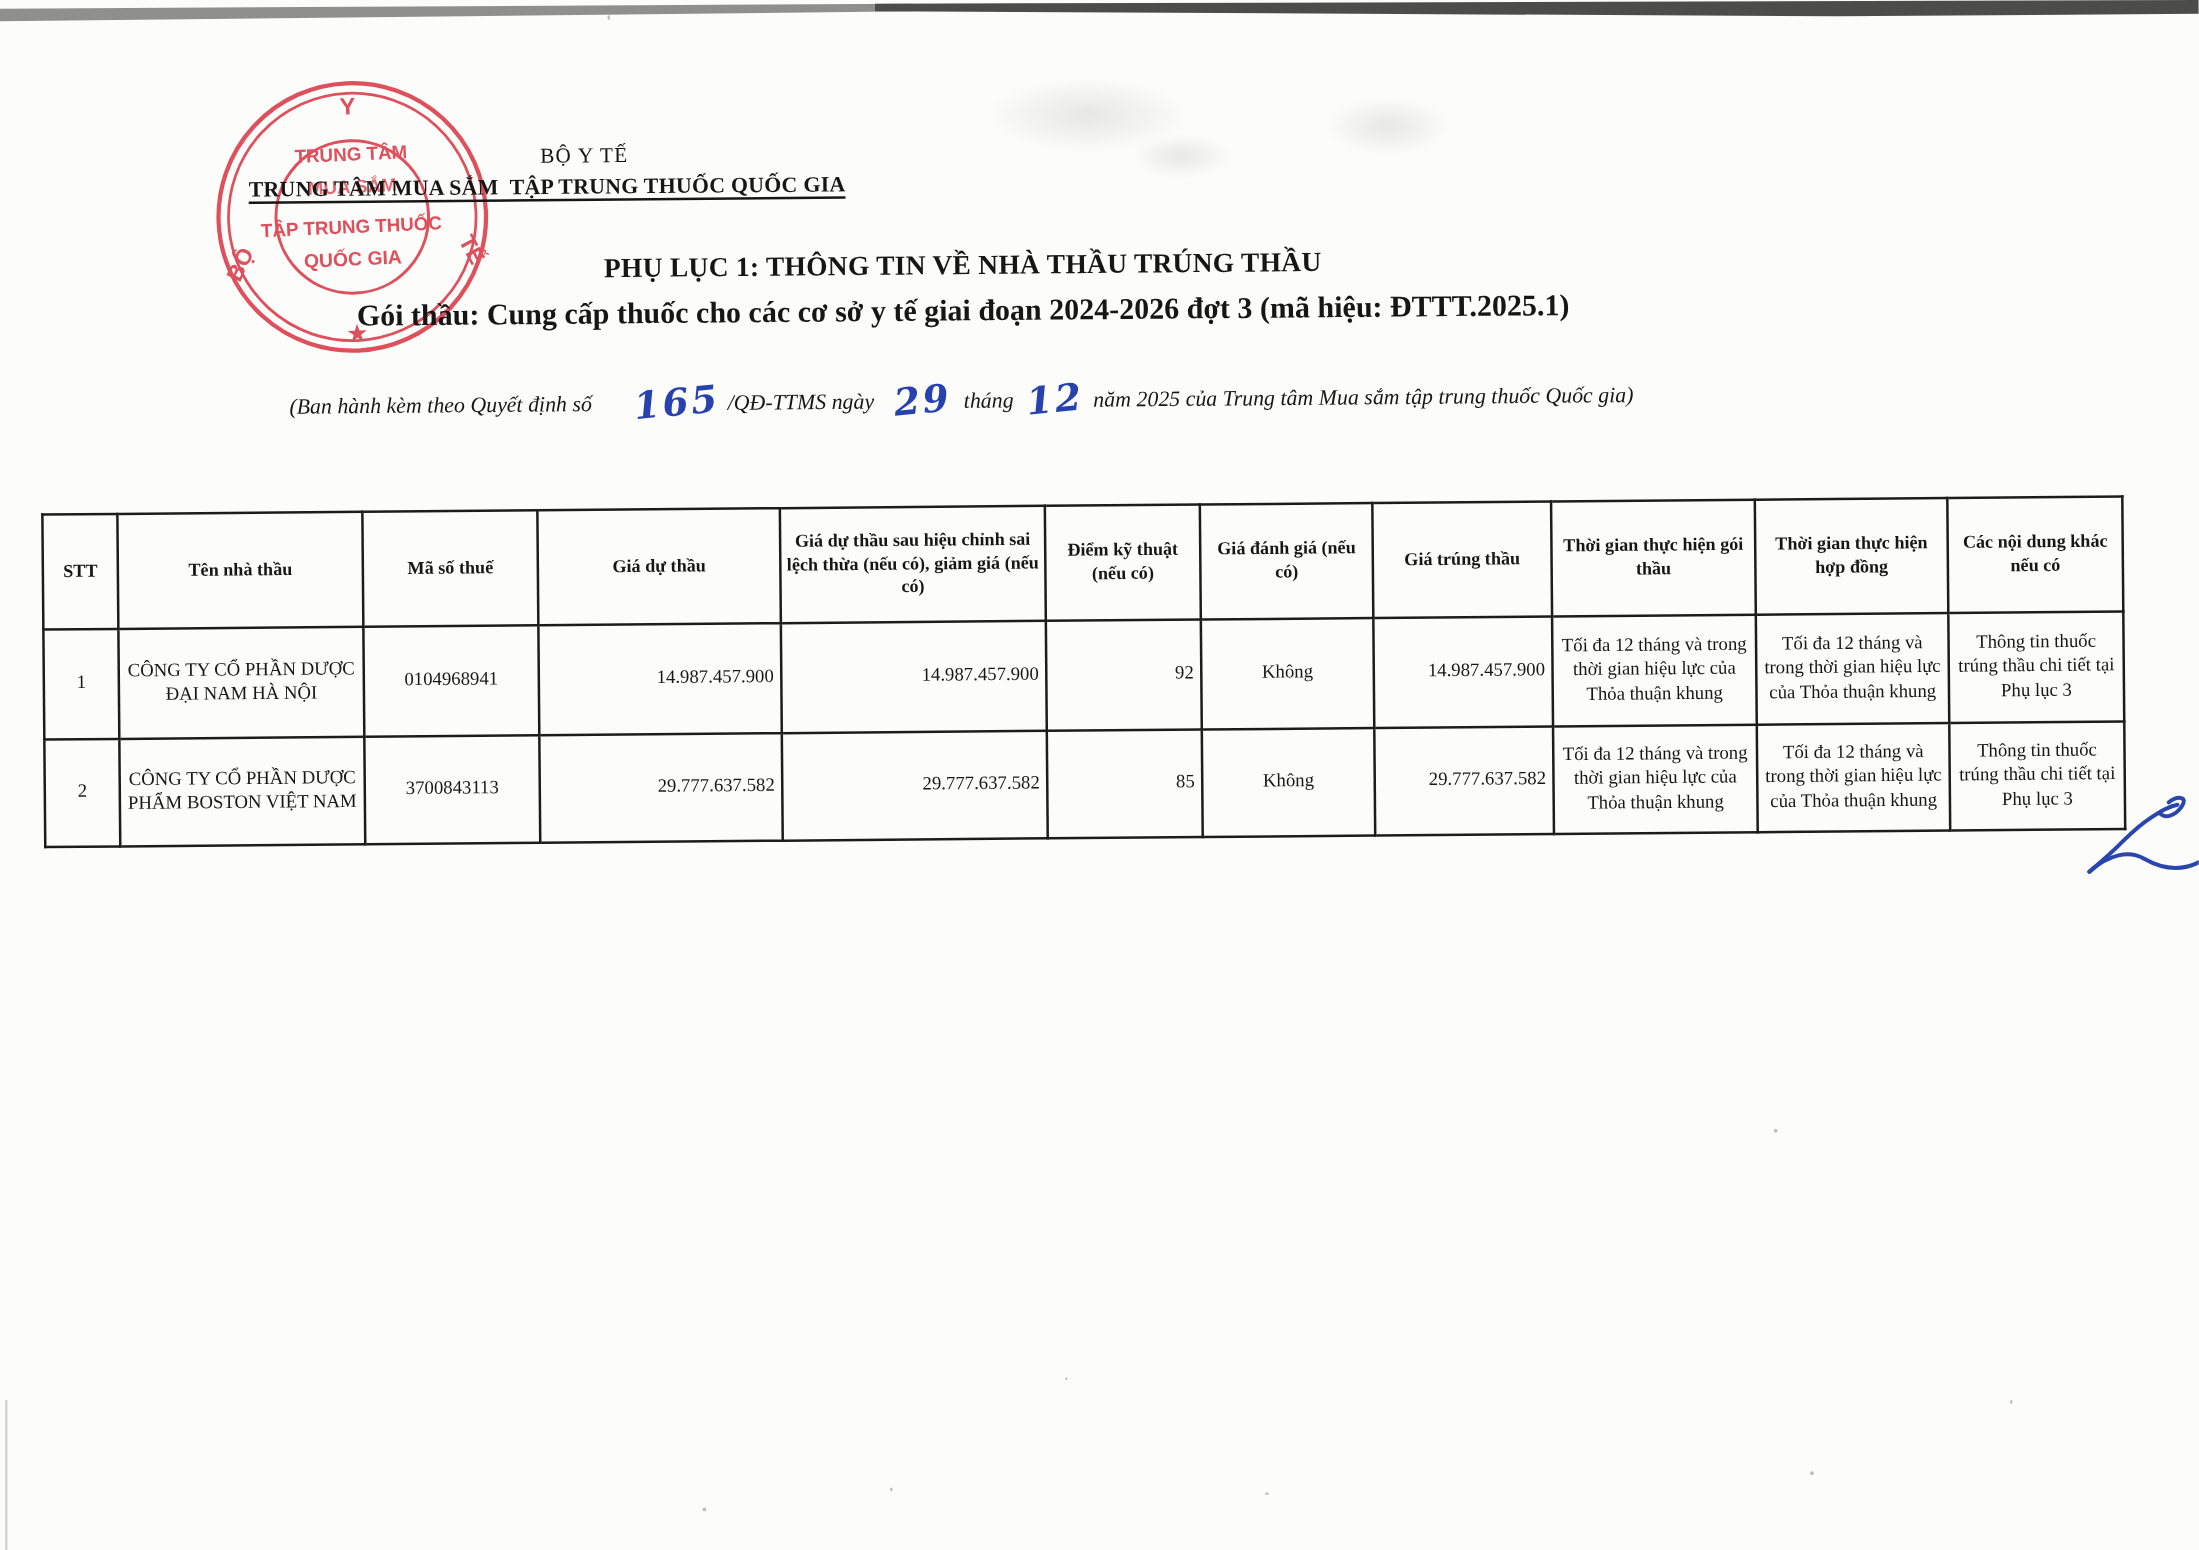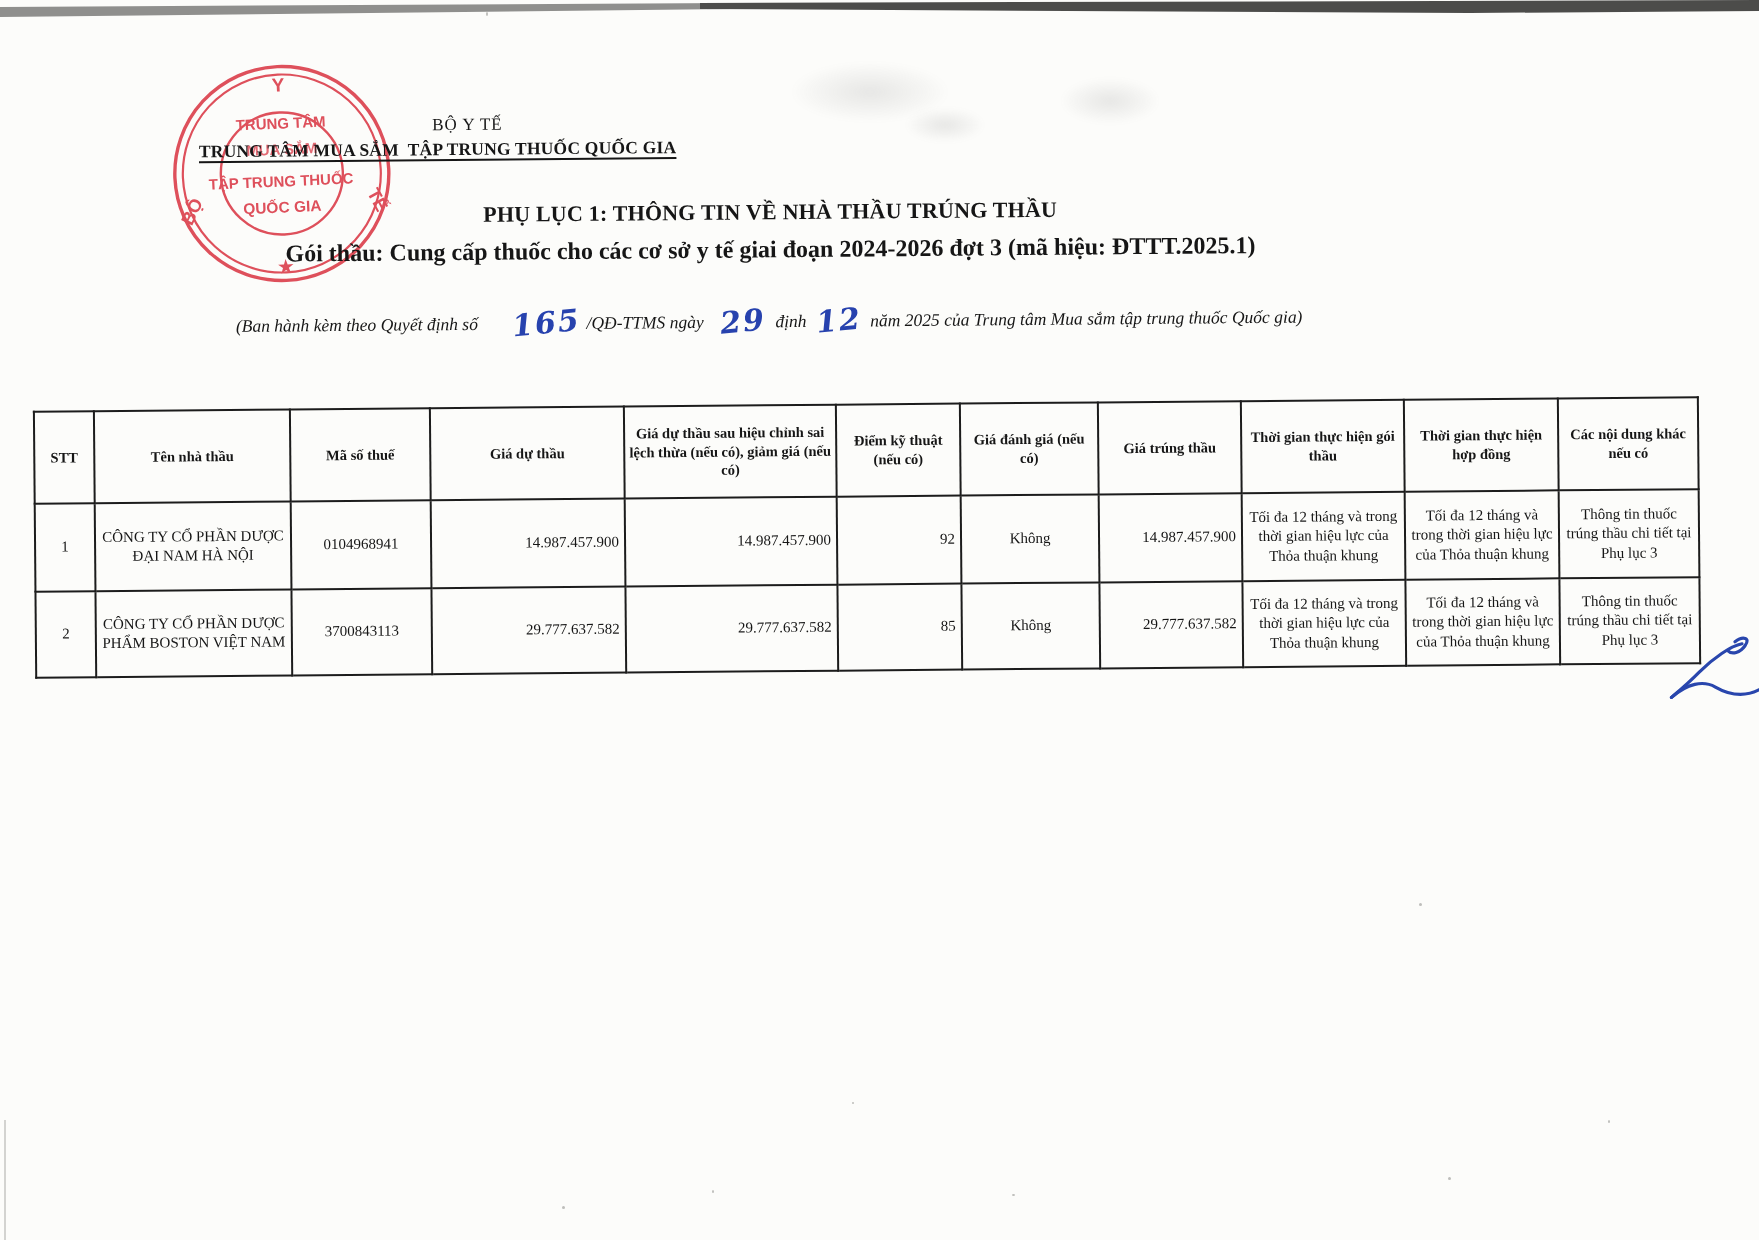--- a/index.html
+++ b/index.html
@@ -93,21 +93,21 @@
     <text x="112" y="152" font-size="15.5" fill="#dc4350" text-anchor="middle">QUỐC GIA</text>
   </svg>
 
   <div class="hdr-parent">BỘ Y TẾ</div>
   <div class="hdr-org">TRUNG TÂM MUA SẮM  TẬP TRUNG THUỐC QUỐC GIA</div>
 
   <div class="doc-title">PHỤ LỤC 1: THÔNG TIN VỀ NHÀ THẦU TRÚNG THẦU</div>
   <div class="doc-subtitle">Gói thầu: Cung cấp thuốc cho các cơ sở y tế giai đoạn 2024-2026 đợt 3 (mã hiệu: ĐTTT.2025.1)</div>
 
   <div class="issuance">
-    <span>(Ban hành kèm theo Quyết định số</span><span class="hand h165">165</span><span>/QĐ-TTMS ngày</span><span class="hand h29">29</span><span>định</span><span class="hand h12">12</span><span>năm 2025 của Trung tâm Mua sắm tập trung thuốc Quốc gia)</span>
+    <span>(Ban hành kèm theo Quyết định số</span><span class="hand h165">165</span><span>/QĐ-TTMS ngày</span><span class="hand h29">29</span><span>tháng</span><span class="hand h12">12</span><span>năm 2025 của Trung tâm Mua sắm tập trung thuốc Quốc gia)</span>
   </div>
 
   <table class="bid">
     <colgroup>
       <col style="width:60px">
         <col style="width:196px">
         <col style="width:140px">
       <col style="width:194px">
         <col style="width:212px">
         <col style="width:124px">

